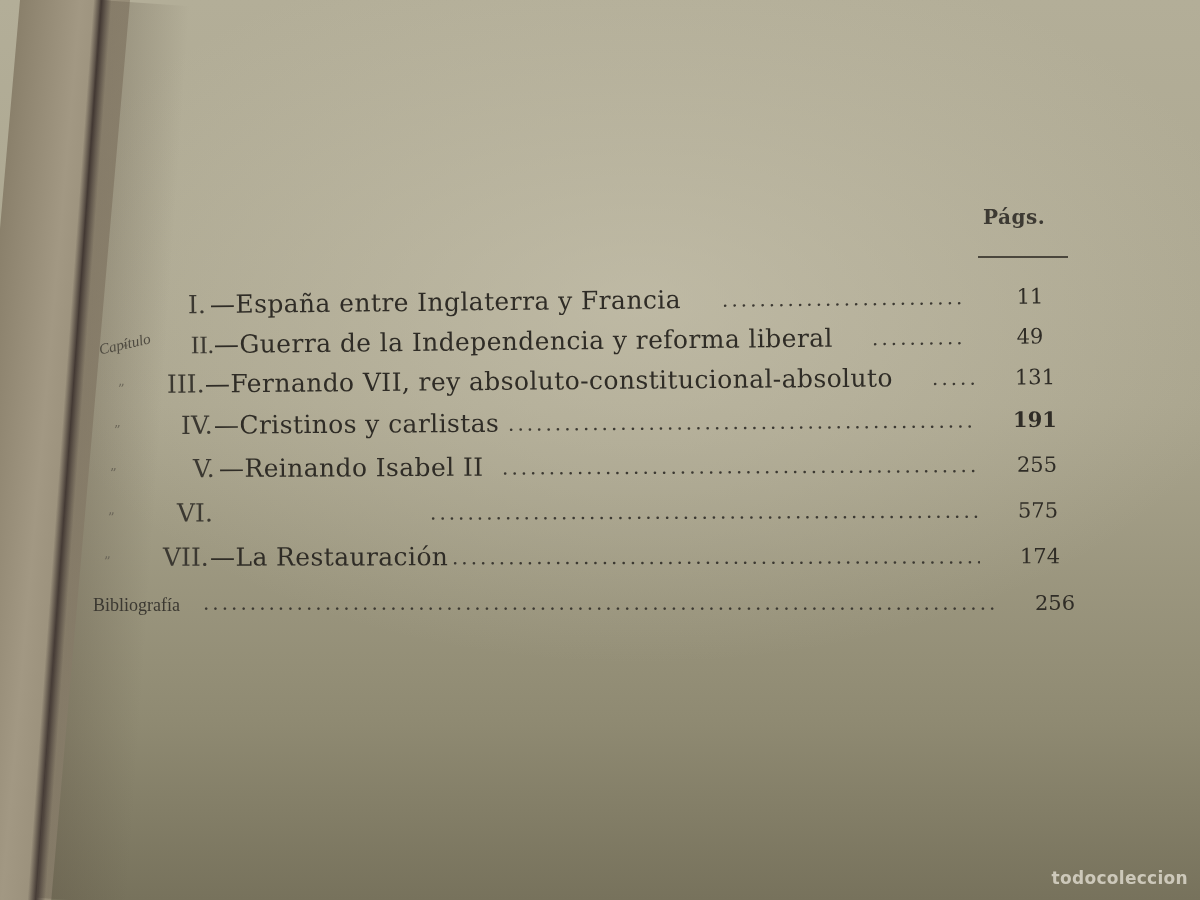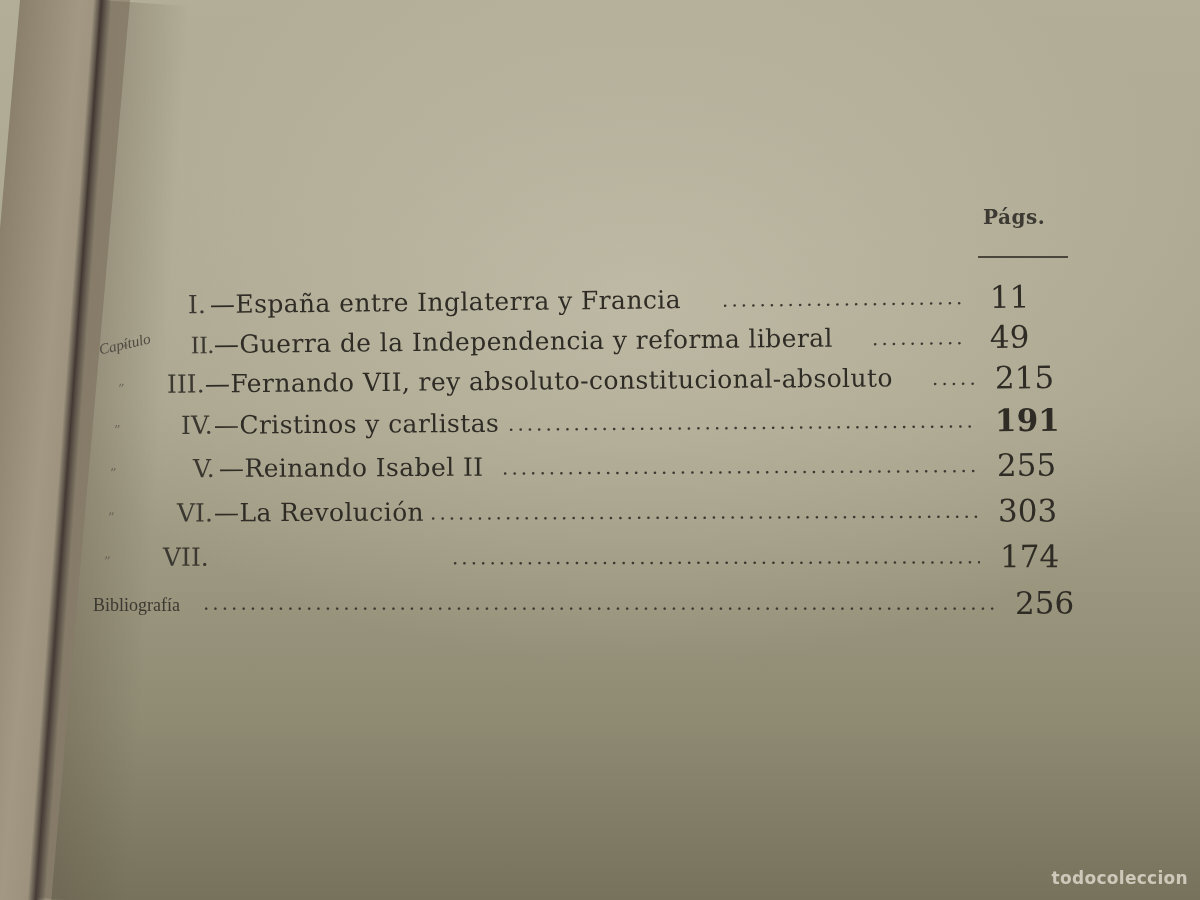--- a/index.html
+++ b/index.html
@@ -108,22 +108,22 @@
     .leader {
       position: absolute;
       color: #3b3831;
       overflow: hidden;
       letter-spacing: 3px;
       font-size: 20px;
     }
     .pagenum {
       position: absolute;
       color: #2f2c26;
-      font-size: 31px;
-      text-align: left;
+      font-size: 21px;
+      text-align: center;
       width: 80px;
     }
     .biblio-label {
       position: absolute;
       font-family: "Liberation Serif", serif;
       font-size: 18px;
       color: #3b3831;
     }
 
     .watermark {
@@ -165,21 +165,21 @@
       <span class="title-text" style="left:214px;">—Guerra de la Independencia y reforma liberal</span>
       <span class="leader" style="left:872px; width:92px;">..................................................</span>
       <span class="pagenum" style="left:990px;">49</span>
     </div>
 
     <div class="toc-row" style="left:0; top:363px; width:1200px; transform:rotate(-0.5deg);">
       <span class="ditto" style="left:118px; top:4px;">”</span>
       <span class="roman" style="left:167px;">III.</span>
       <span class="title-text" style="left:205px;">—Fernando VII, rey absoluto-constitucional-absoluto</span>
       <span class="leader" style="left:932px; width:42px;">.................</span>
-      <span class="pagenum" style="left:995px;">215</span>
+      <span class="pagenum" style="left:995px;">131</span>
     </div>
 
     <div class="toc-row" style="left:0; top:405px; width:1200px; transform:rotate(-0.4deg);">
       <span class="ditto" style="left:114px; top:4px;">”</span>
       <span class="roman" style="left:181px;">IV.</span>
       <span class="title-text" style="left:214px;">—Cristinos y carlistas</span>
       <span class="leader" style="left:508px; width:466px;">........................................................................................................</span>
       <span class="pagenum" style="left:995px;font-weight:bold;">191</span>
     </div>
 
@@ -187,28 +187,28 @@
       <span class="ditto" style="left:110px; top:4px;">”</span>
       <span class="roman" style="left:193px;">V.</span>
       <span class="title-text" style="left:219px;">—Reinando Isabel II</span>
       <span class="leader" style="left:502px; width:474px;">........................................................................................................</span>
       <span class="pagenum" style="left:997px;">255</span>
     </div>
 
     <div class="toc-row" style="left:0; top:494px; width:1200px; transform:rotate(-0.2deg);">
       <span class="ditto" style="left:108px; top:4px;">”</span>
       <span class="roman" style="left:177px;">VI.</span>
-      <span class="title-text" style="left:214px;">—La Revolución</span>
       <span class="leader" style="left:430px; width:548px;">..........................................................................................................................</span>
-      <span class="pagenum" style="left:998px;">303</span>
+      <span class="pagenum" style="left:998px;">575</span>
     </div>
 
     <div class="toc-row" style="left:0; top:539px; width:1200px; transform:rotate(-0.1deg);">
       <span class="ditto" style="left:104px; top:4px;">”</span>
       <span class="roman" style="left:163px;">VII.</span>
+      <span class="title-text" style="left:210px;">—La Restauración</span>
       <span class="leader" style="left:452px; width:528px;">..........................................................................................................................</span>
       <span class="pagenum" style="left:1000px;">174</span>
     </div>
 
     <div class="toc-row" style="left:15px; top:585px; width:1200px;">
       <span class="biblio-label" style="left:78px; top:2px;">Bibliografía</span>
       <span class="leader" style="left:188px; width:792px;">...........................................................................................................................................................................</span>
       <span class="pagenum" style="left:1000px;">256</span>
     </div>
 

